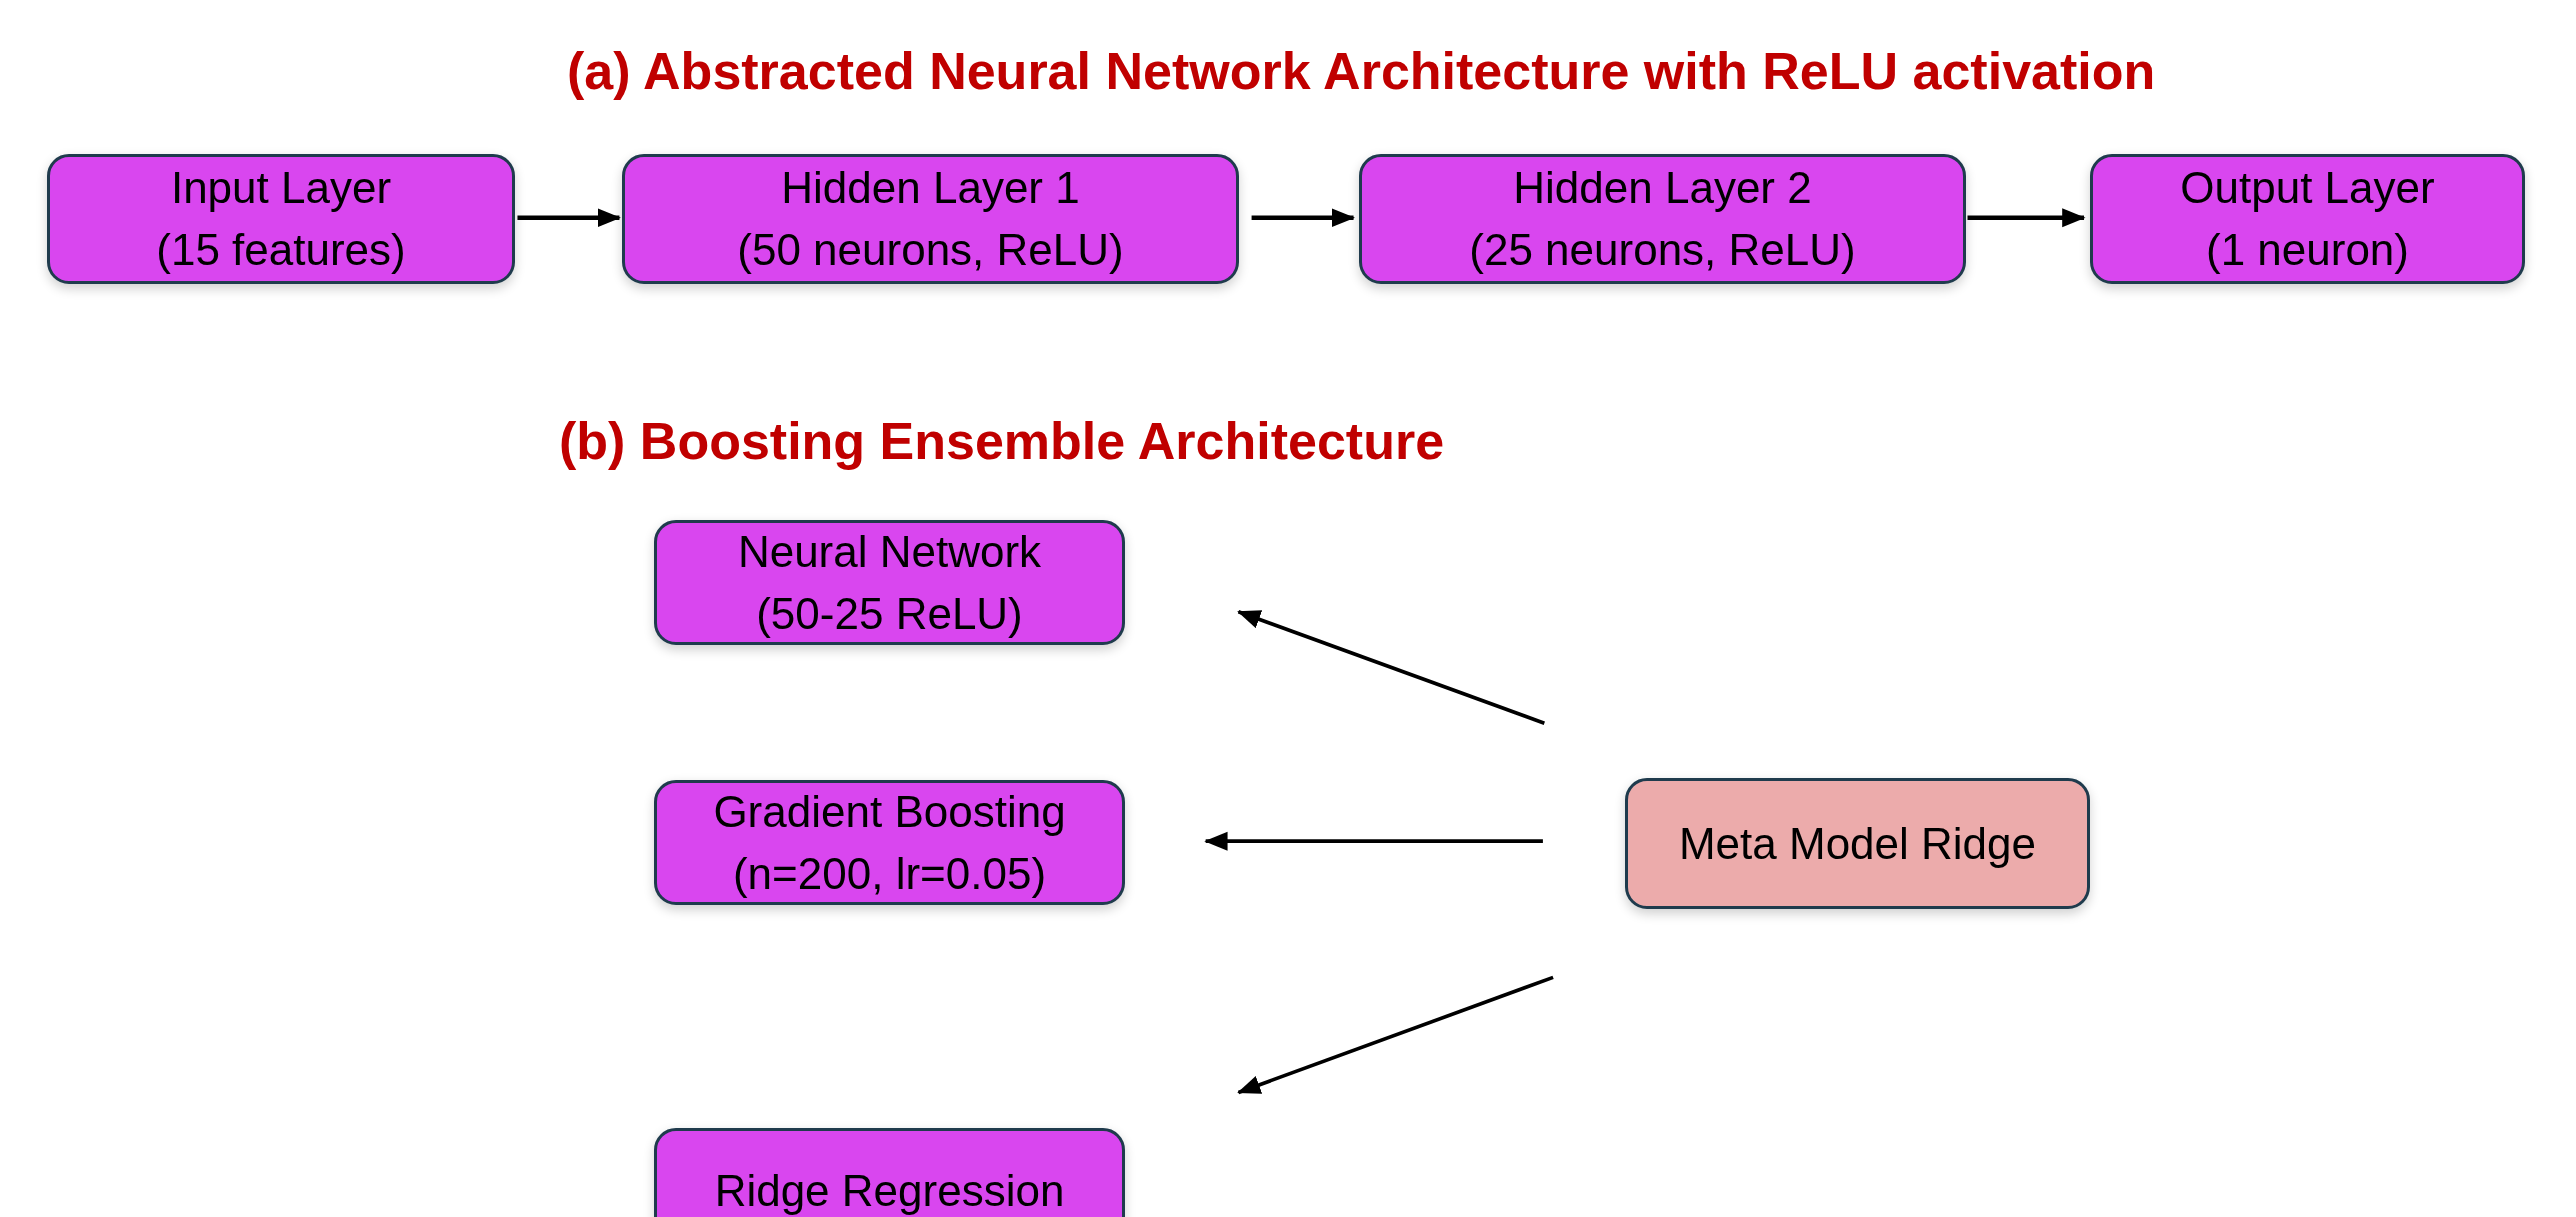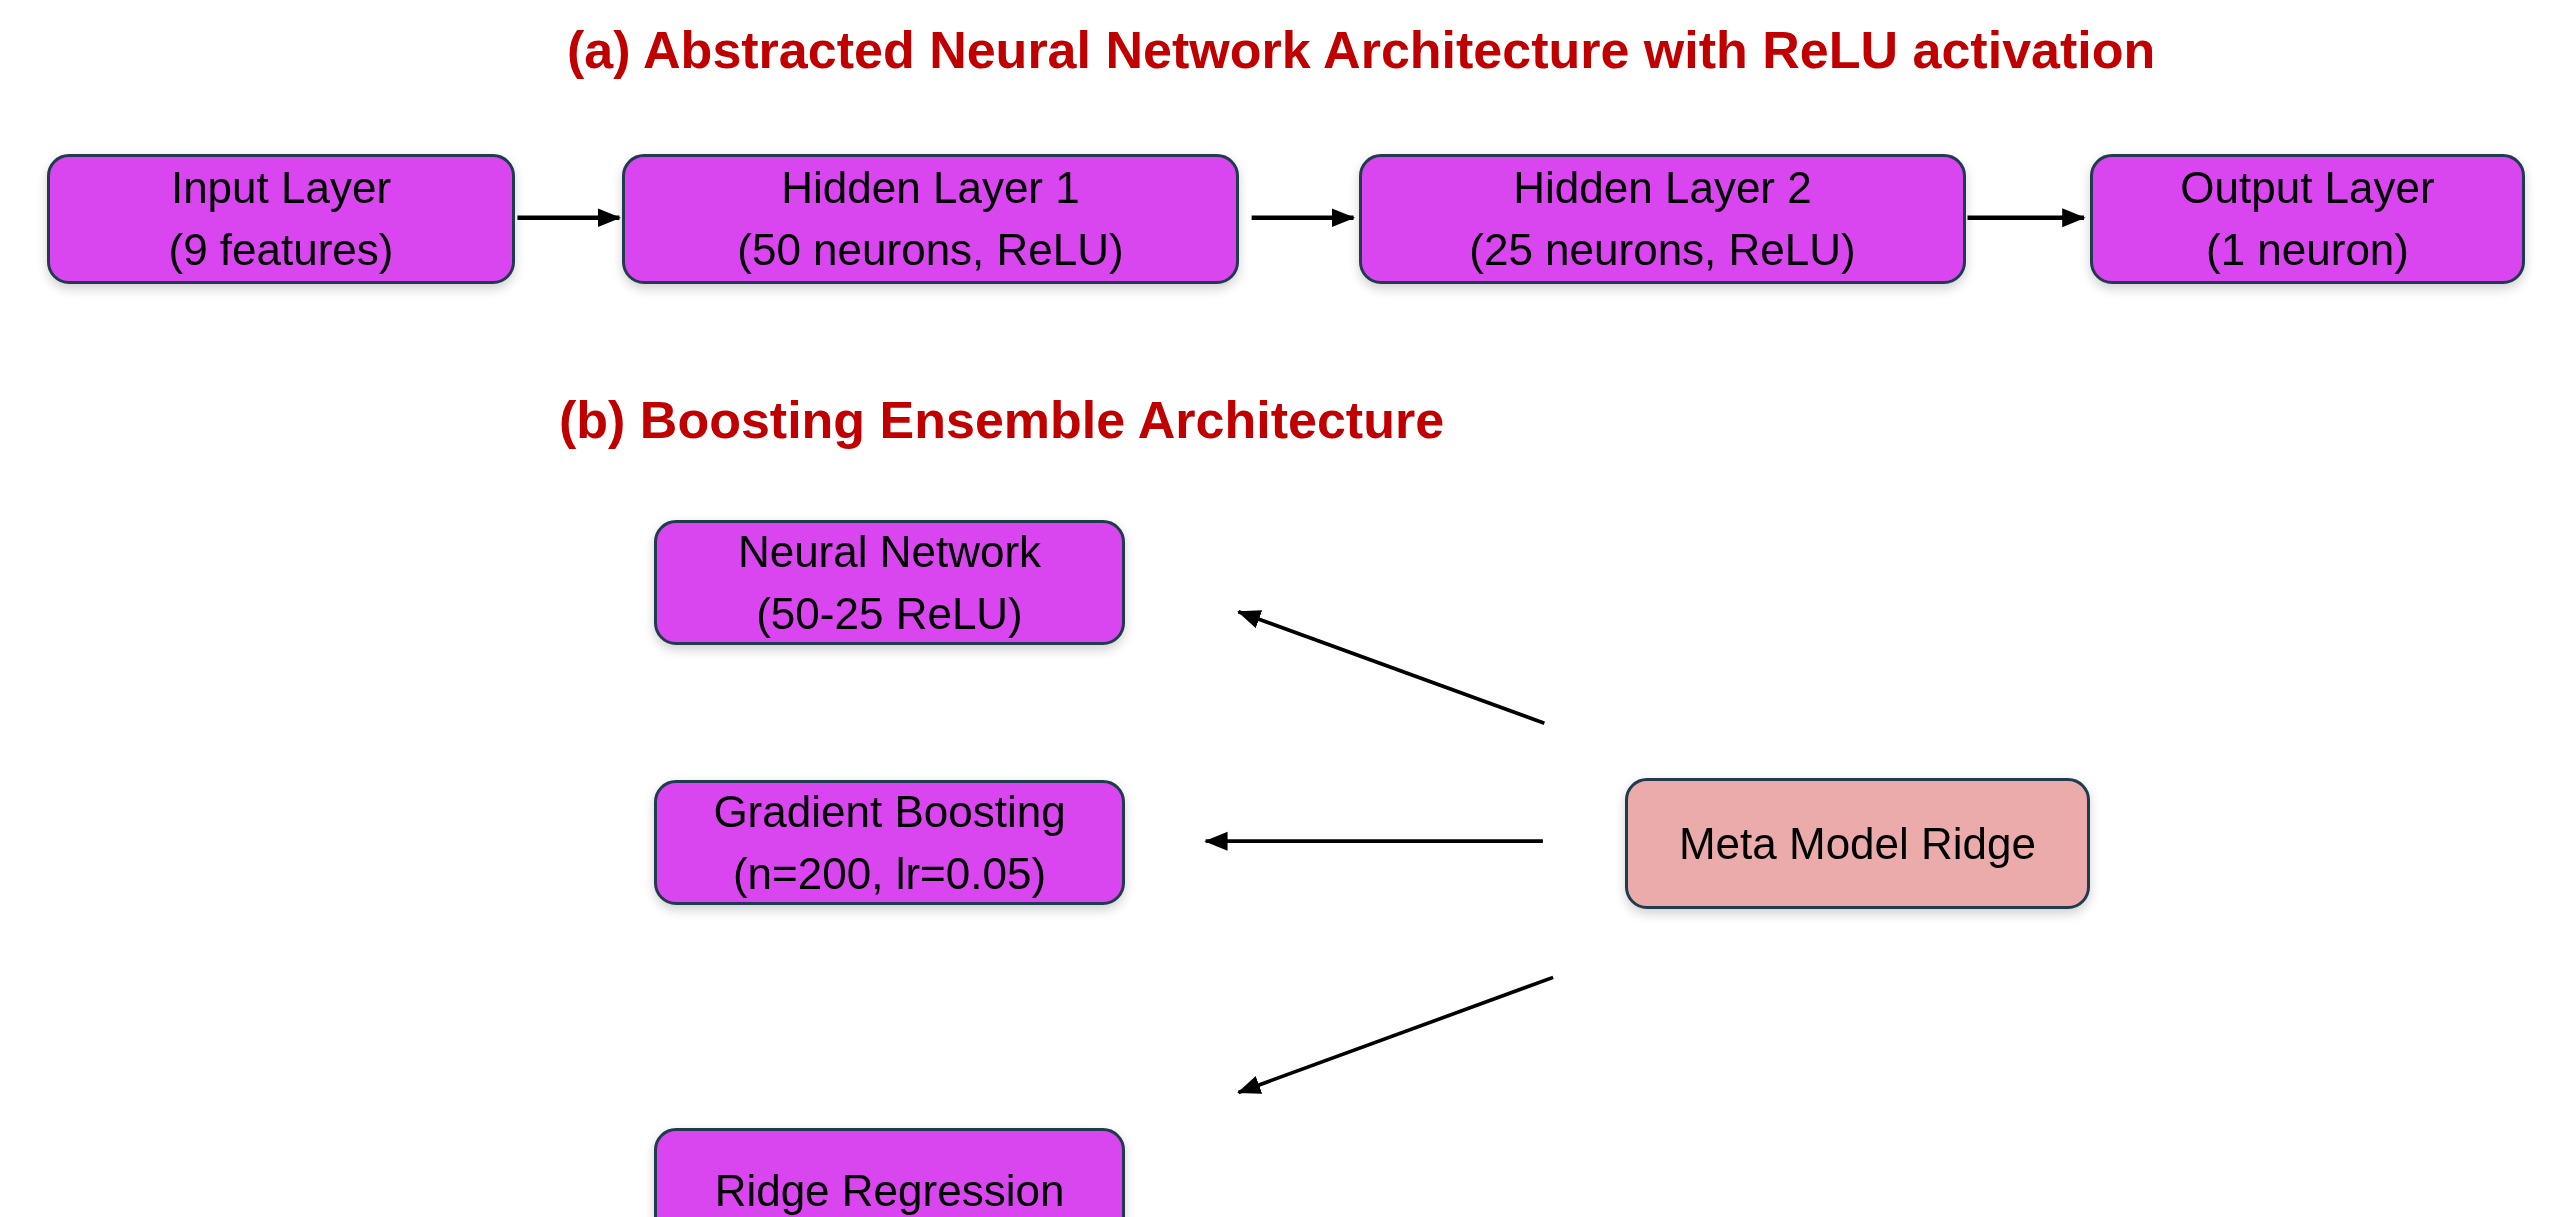--- a/index.html
+++ b/index.html
@@ -19,20 +19,21 @@
     color:var(--ink);
     overflow:hidden;
   }
   .title{
     position:absolute;
     font-size:52px;
     font-weight:bold;
     color:var(--red);
     white-space:nowrap;
     letter-spacing:0;
+    margin-top:21px;
   }
   .title-a{ left:567px; top:20.4px; }
   .title-b{ left:559px; top:390px; }
 
   .box{
     position:absolute;
     box-sizing:border-box;
     background:#d946ef;
     border:3.6px solid var(--border);
     border-radius:22px;
@@ -71,21 +72,21 @@
 </style>
 </head>
 <body>
 
 <div class="canvas">
 
   <div class="title title-a">(a) Abstracted Neural Network Architecture with ReLU activation</div>
 
   <div class="box a1">
     <div class="line">Input Layer</div>
-    <div class="line">(9 features)</div>
+    <div class="line">(15 features)</div>
   </div>
 
   <div class="box a2">
     <div class="line">Hidden Layer 1</div>
     <div class="line">(50 neurons, ReLU)</div>
   </div>
 
   <div class="box a3">
     <div class="line">Hidden Layer 2</div>
     <div class="line">(25 neurons, ReLU)</div>

